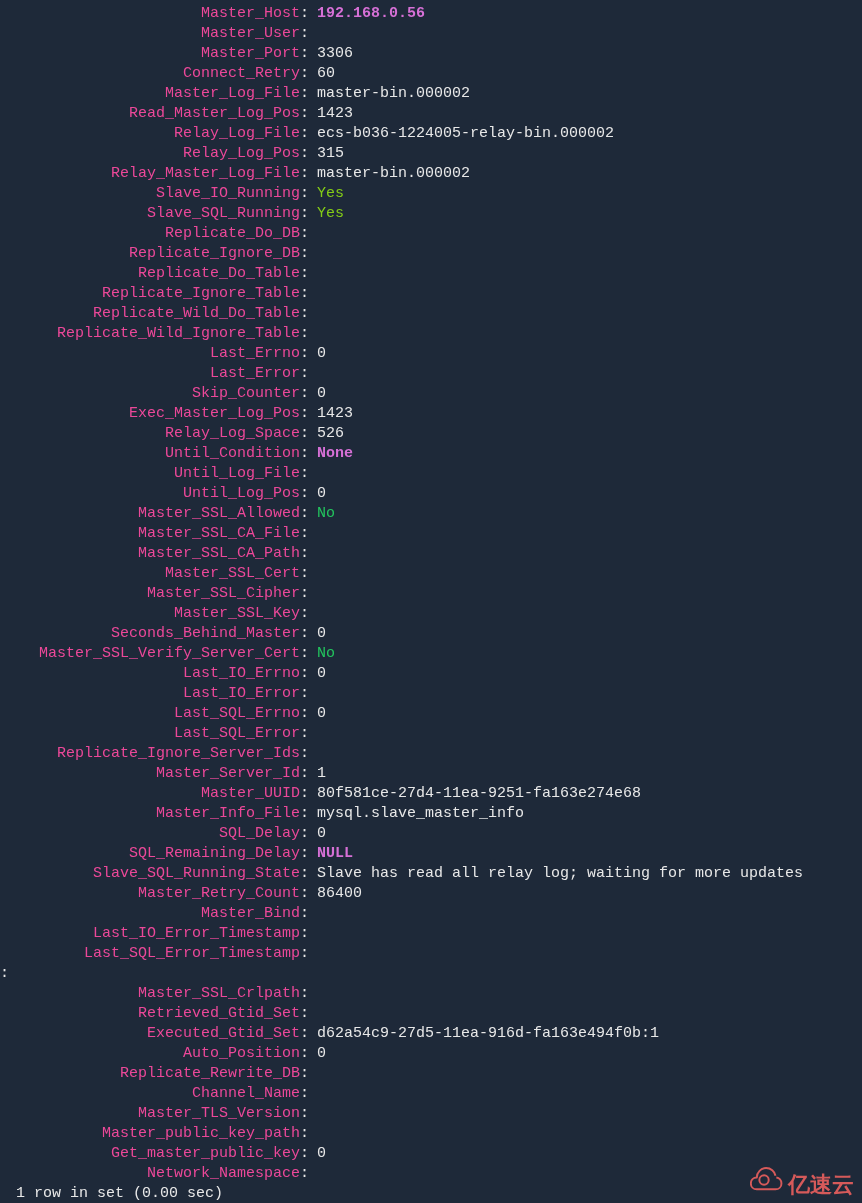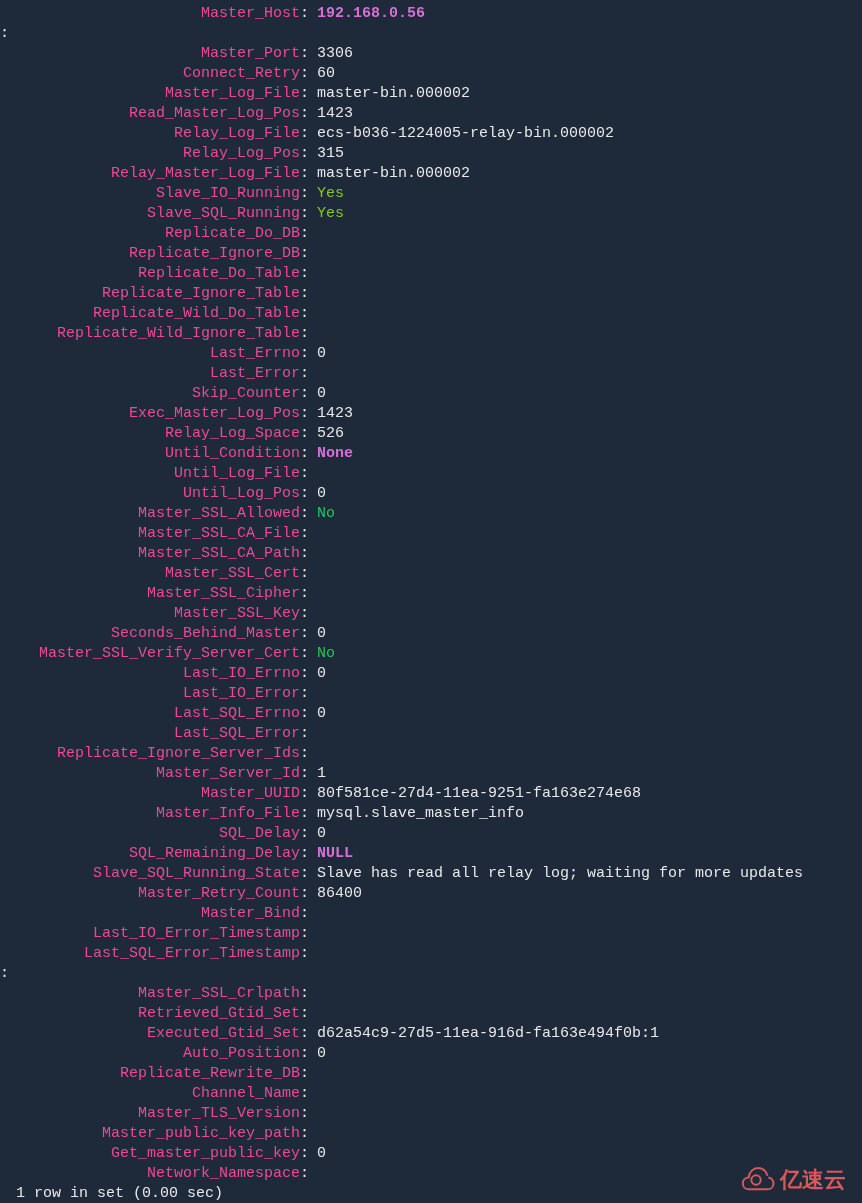--- a/index.html
+++ b/index.html
@@ -35,38 +35,38 @@
     }
     .val.magenta { color: #d670d6; font-weight: bold; }
     .val.green   { color: #84cc16; }
     .val.red     { color: #22c55e; }
     .footer {
       color: #e8e8e8;
       padding-left: 16px;
     }
     .watermark {
       position: absolute;
-      right: 16px;
+      right: 8px;
       bottom: 8px;
       color: #d65a5a;
       font-size: 22px;
       font-weight: bold;
       display: flex;
-      align-items: center;
+      align-items: flex-end;
       gap: 4px;
       font-family: sans-serif;
     }
     .watermark svg { width: 34px; height: 30px; }
   </style>
 </head>
 <body>
 
 <div id="rows-container">
     <div class="row"><span class="key">Master_Host</span><span class="sep">:</span><span class="val magenta">192.168.0.56</span></div>
-    <div class="row"><span class="sep">:</span></div>
+    <div class="row"><span class="key">Master_User</span><span class="sep">:</span></div>
     <div class="row"><span class="key">Master_Port</span><span class="sep">:</span><span class="val ">3306</span></div>
     <div class="row"><span class="key">Connect_Retry</span><span class="sep">:</span><span class="val ">60</span></div>
     <div class="row"><span class="key">Master_Log_File</span><span class="sep">:</span><span class="val ">master-bin.000002</span></div>
     <div class="row"><span class="key">Read_Master_Log_Pos</span><span class="sep">:</span><span class="val ">1423</span></div>
     <div class="row"><span class="key">Relay_Log_File</span><span class="sep">:</span><span class="val ">ecs-b036-1224005-relay-bin.000002</span></div>
     <div class="row"><span class="key">Relay_Log_Pos</span><span class="sep">:</span><span class="val ">315</span></div>
     <div class="row"><span class="key">Relay_Master_Log_File</span><span class="sep">:</span><span class="val ">master-bin.000002</span></div>
     <div class="row"><span class="key">Slave_IO_Running</span><span class="sep">:</span><span class="val green">Yes</span></div>
     <div class="row"><span class="key">Slave_SQL_Running</span><span class="sep">:</span><span class="val green">Yes</span></div>
     <div class="row"><span class="key">Replicate_Do_DB</span><span class="sep">:</span><span class="val "></span></div>

